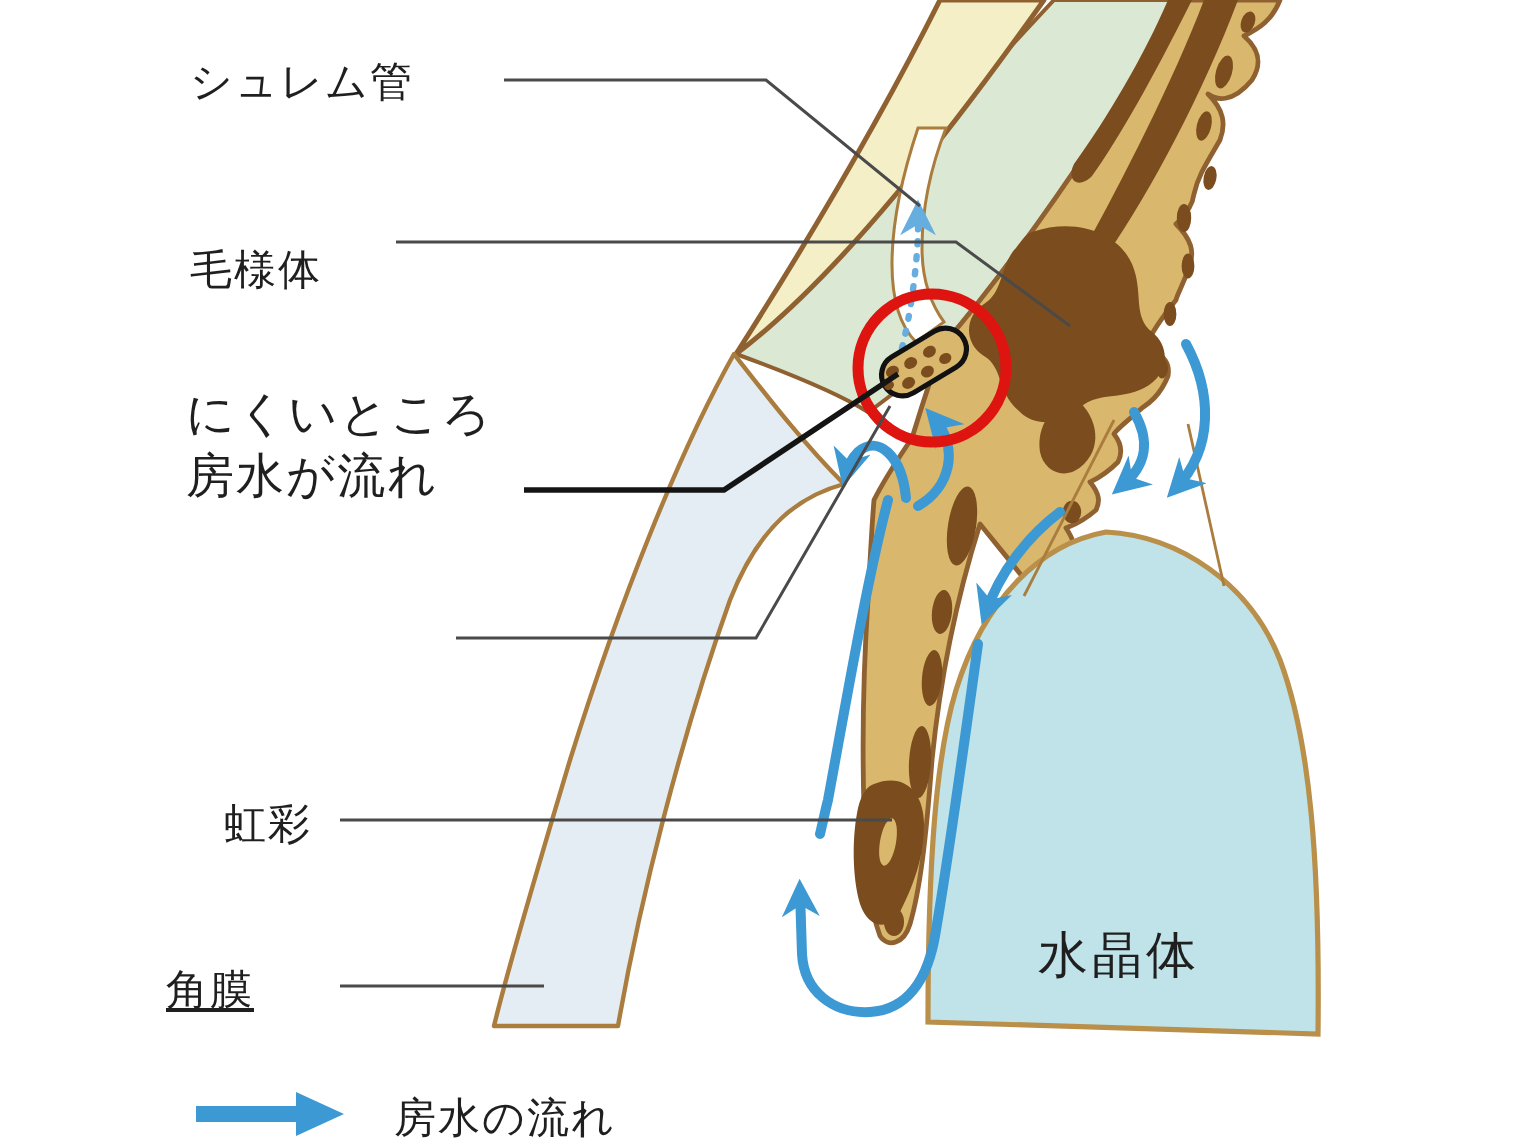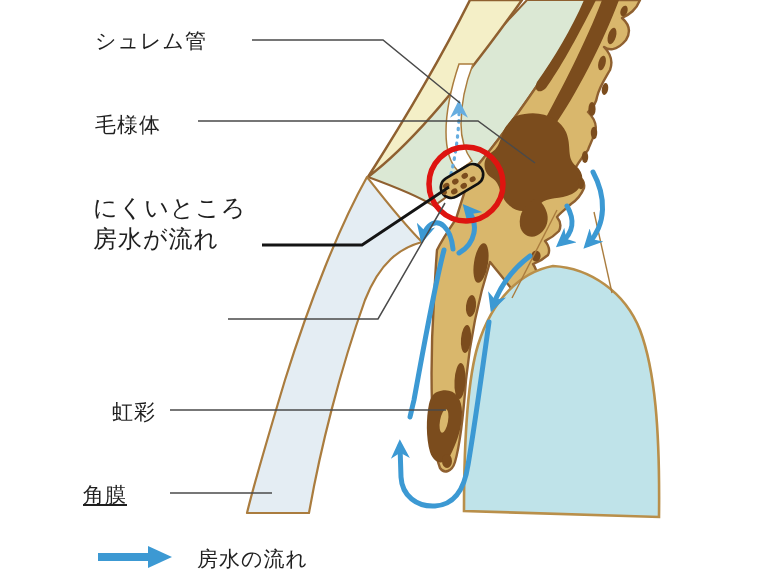--- a/index.html
+++ b/index.html
@@ -125,21 +125,22 @@
     <path class="pointer" d="M170,410 L446,410"></path>
     <path class="pointer" d="M170,493 L272,493"></path>
 
     <g>
       <rect class="legendarrow" x="98" y="553" width="53" height="8"></rect>
       <path class="legendarrow" d="M148,546 L172,557 L148,568 Z"></path>
     </g>
   </svg>
 
   <div class="label" style="left:95px;top:27px;">シュレム管</div>
-  <div class="label" style="left:95px;top:111px;">毛様体</div>
+  <div class="label" style="left:95px;top:121px;">毛様体</div>
   <div class="label big" style="left:93px;top:192px;">
     <div>にくいところ</div>
     <div>房水が流れ</div>
   </div>
   <div class="label" style="left:95px;top:398px;margin-left:17px;">虹彩</div>
   <div class="label" style="left:83px;top:481px;text-decoration:underline;">角膜</div>
+  <div class="label lens" style="left:519px;top:461px;">水晶体</div>
   <div class="label" style="left:197px;top:545px;">房水の流れ</div>
 </div>
 
 </body></html>

